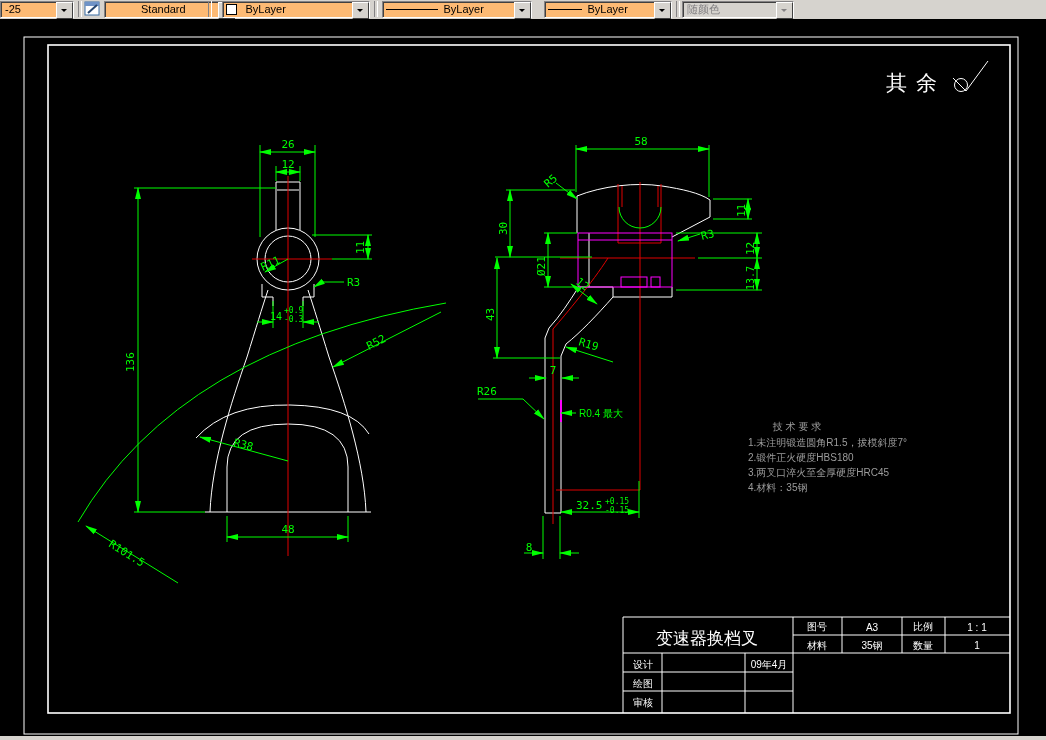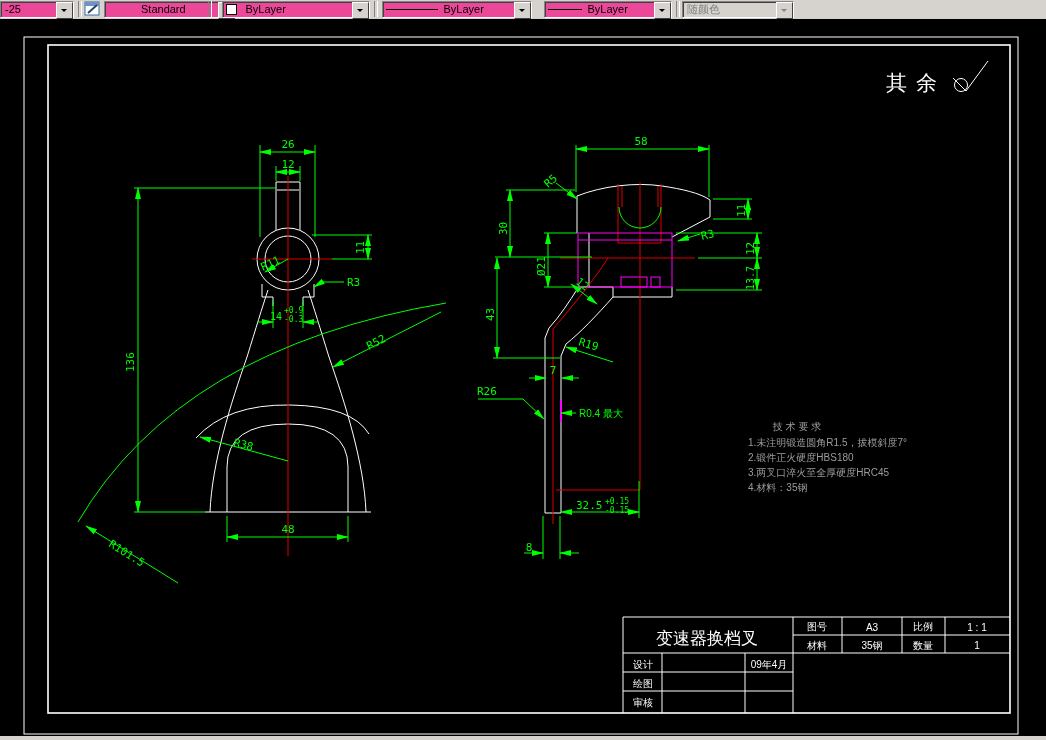--- a/index.html
+++ b/index.html
@@ -1,18 +1,18 @@
 <!DOCTYPE html>
 <html><head>
 <meta charset="utf-8">
 <style>
   html,body{margin:0;padding:0;width:1046px;height:740px;background:#d6d3ce;overflow:hidden;
     font-family:"Liberation Sans",sans-serif;}
   .toolbar{position:absolute;top:0;left:0;width:1046px;height:19px;background:#d6d3ce;}
-  .combo{position:absolute;top:1px;height:15px;background:#ec4899;
+  .combo{position:absolute;top:1px;height:15px;background:#fdba74;
     border:1px solid;border-color:#848284 #fff #fff #848284;box-shadow:inset 1px 1px 0 #404040;}
   .combo .txt{font-size:11px;line-height:15px;padding-left:4px;color:#000;white-space:nowrap;
     overflow:hidden;display:inline-block;vertical-align:top;}
   .combo .arrow{position:absolute;right:0;top:0;width:15px;height:15px;background:#d6d3ce;
     border:1px solid;border-color:#fff #404040 #404040 #fff;}
   .combo .arrow::after{content:"";position:absolute;left:4px;top:6px;border:3px solid transparent;
     border-top-color:#000;}
   .combo.disabled{background:#d6d3ce;}
   .combo.disabled .txt{color:#848284;}
   .combo.disabled .arrow::after{border-top-color:#848284;}

